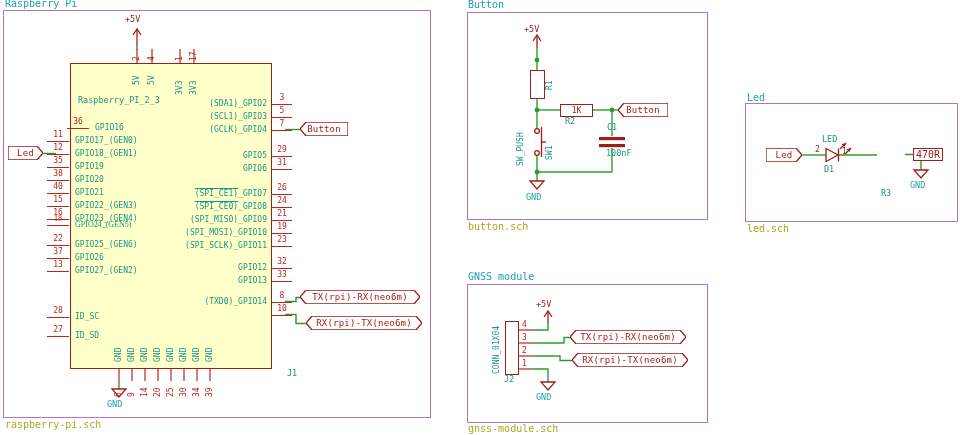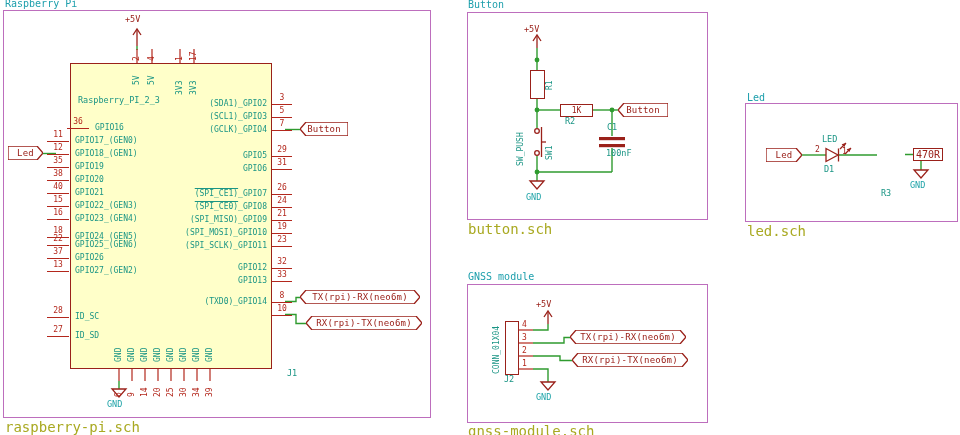--- a/index.html
+++ b/index.html
@@ -1,21 +1,21 @@
 <!DOCTYPE html>
 <html><head>
 <meta charset="utf-8">
 <style>
   html,body{margin:0;padding:0;background:#fff;}
   .canvas{position:relative;width:960px;height:435px;background:#ffffff;overflow:hidden;
           font-family:"DejaVu Sans Mono",monospace;}
   .abs{position:absolute;}
   .sheet{position:absolute;border:1px solid #BD6EBD;background:transparent;}
   .stitle{position:absolute;font-size:10px;color:#1D9FAC;white-space:nowrap;}
-  .sfile{position:absolute;font-size:14px;color:#A9A921;white-space:nowrap;}
+  .sfile{position:absolute;font-size:10px;color:#A9A921;white-space:nowrap;}
   .chip{position:absolute;background:#FFFFC9;border:1.4px solid #9A211A;}
   .tealtxt{position:absolute;font-size:8.5px;color:#1B9585;white-space:nowrap;}
   .maroontxt{position:absolute;font-size:8.5px;color:#9A211A;white-space:nowrap;}
   .gndtxt{position:absolute;font-size:8.5px;color:#1FA3A8;white-space:nowrap;}
   .pins{position:absolute;}
   .prow{position:absolute;height:13px;font-size:8px;white-space:nowrap;}
   .prow .pnum{position:absolute;top:-5px;height:12px;line-height:11px;text-align:center;
               color:#B3271C;border-bottom:1.2px solid #B3271C;}
   .prow .pname{display:block;line-height:13px;color:#1B9585;}
   .prow.l{left:0;width:230px;}
@@ -167,21 +167,21 @@
         <span class="pname">GPIO21</span>
       </div>
       <div class="prow l" style="top: 199px;">
         <span class="pnum">15</span>
         <span class="pname">GPIO22_(GEN3)</span>
       </div>
       <div class="prow l" style="top: 212px;">
         <span class="pnum">16</span>
         <span class="pname">GPIO23_(GEN4)</span>
       </div>
-      <div class="prow l" style="top: 230px;">
+      <div class="prow l" style="top: 218px; font-family: Liberation Serif, serif;">
         <span class="pnum">18</span>
         <span class="pname">GPIO24_(GEN5)</span>
       </div>
       <div class="prow l" style="top: 238px;">
         <span class="pnum">22</span>
         <span class="pname">GPIO25_(GEN6)</span>
       </div>
       <div class="prow l" style="top: 251px;">
         <span class="pnum">37</span>
         <span class="pname">GPIO26</span>

